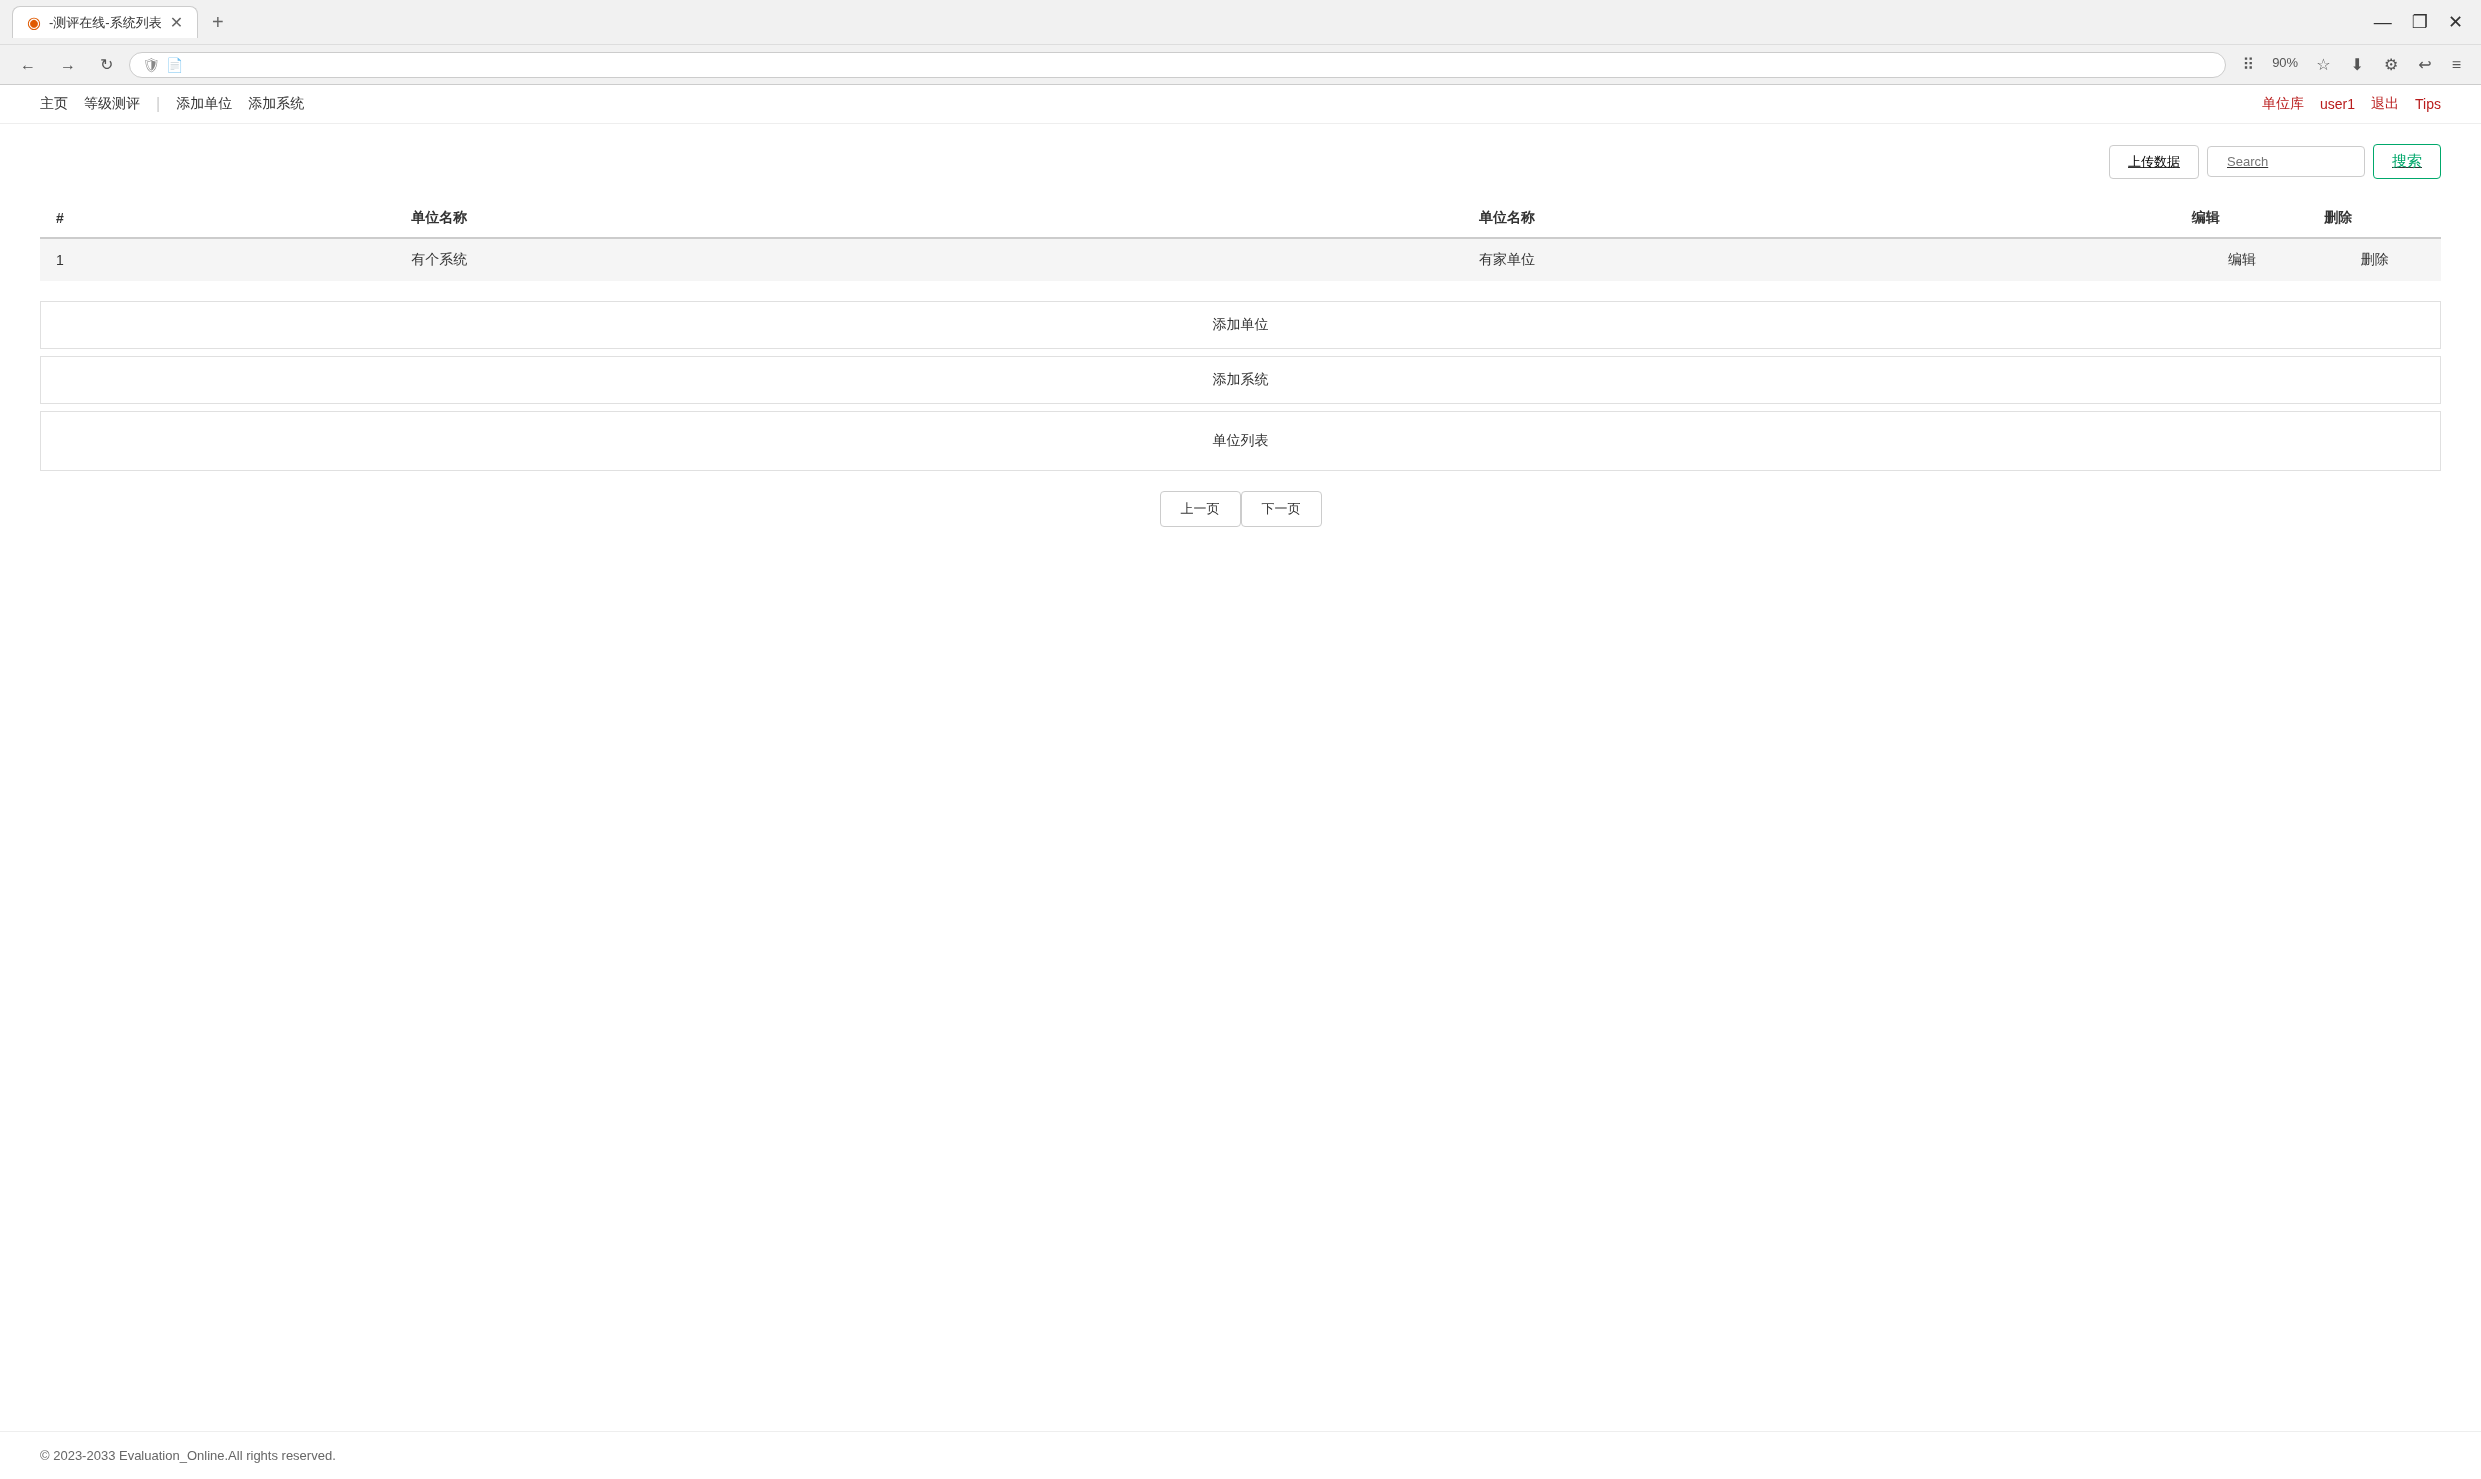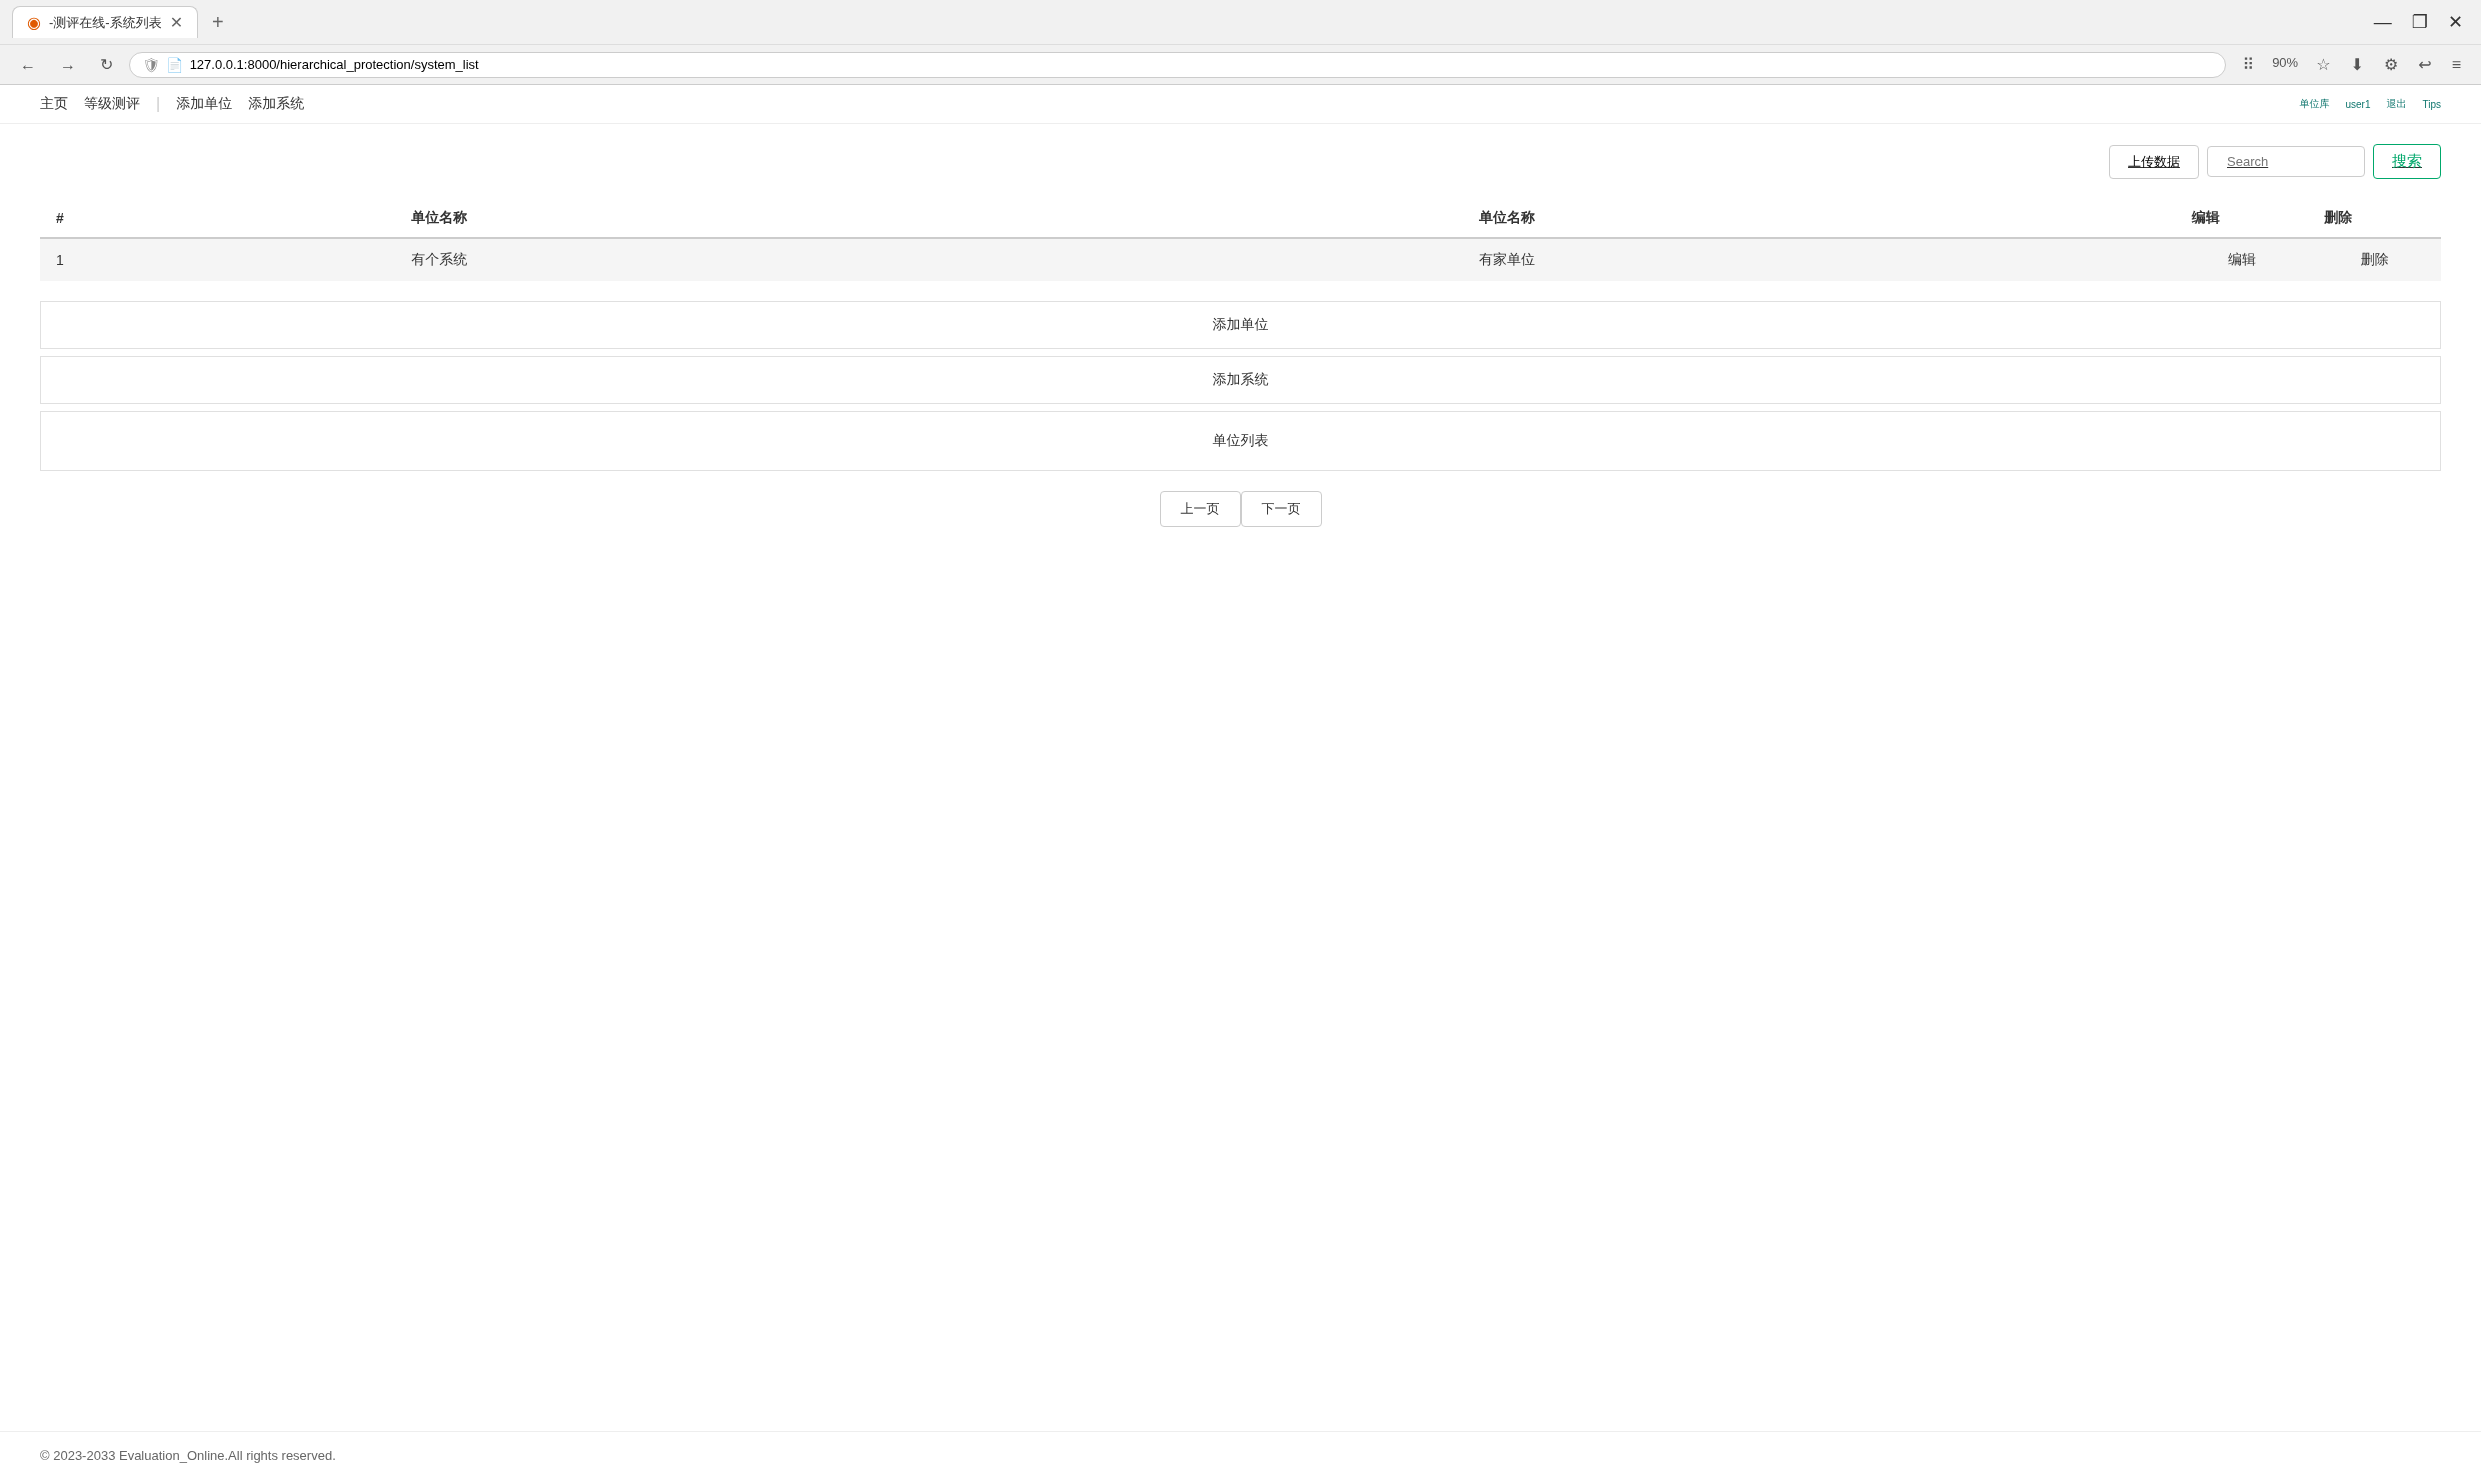--- a/index.html
+++ b/index.html
@@ -21,21 +21,21 @@
     .address-icon { color: #888; font-size: 14px; }
     .address-bar { border: none; outline: none; flex: 1; font-size: 13px; }
     .toolbar-actions { display: flex; gap: 4px; }
 
     
     .app-header { display: flex; align-items: center; padding: 10px 40px; border-bottom: 1px solid #eee; }
     .nav-links { display: flex; align-items: center; gap: 16px; }
     .nav-link { text-decoration: none; color: #333; font-size: 14px; cursor: pointer; }
     .nav-separator { color: #ccc; font-size: 16px; }
     .header-actions { margin-left: auto; display: flex; align-items: center; gap: 16px; }
-    .header-action-link { text-decoration: none; color: #0f766e; font-size: 10px; cursor: pointer; }
+    .header-action-link { text-decoration: none; color: #b91c1c; font-size: 14px; cursor: pointer; }
 
     
     .main-content { padding: 20px 40px; }
     .search-bar { display: flex; justify-content: flex-end; align-items: center; gap: 8px; margin-bottom: 20px; text-decoration: underline; }
     .upload-btn { padding: 7px 18px; background: #fff; border: 1px solid #ccc; border-radius: 4px; cursor: pointer; font-size: 13px; }
     .search-input { padding: 7px 19px; border: 1px solid #ccc; border-radius: 4px; font-size: 13px; width: 158px; outline: none; }
     .search-btn { padding: 7px 18px; background: #fff; border: 1px solid #00a86b; color: #00a86b; border-radius: 4px; cursor: pointer; font-size: 15px; }
 
     
     .data-table { width: 100%; border-collapse: collapse; margin-bottom: 20px; }
@@ -82,21 +82,20 @@
     </div>
   </div>
 
   <div class="browser-toolbar">
     <button class="nav-btn">←</button>
     <button class="nav-btn">→</button>
     <button class="nav-btn">↻</button>
     <div class="address-bar-wrap">
       <span class="address-icon">🛡</span>
       <span style="color:#888; font-size:14px;">📄</span>
-      <input class="address-bar" type="text" value="127.0.0.1:8000/hierarchical_protection/system_list" style="">
     </div>
     <div class="toolbar-actions">
       <button class="nav-btn">⠿</button>
       <span style="font-size:13px; color:#555; padding:4px 6px;">90%</span>
       <button class="nav-btn">☆</button>
       <button class="nav-btn">⬇</button>
       <button class="nav-btn">⚙</button>
       <button class="nav-btn">↩</button>
       <button class="nav-btn">≡</button>
     </div>

